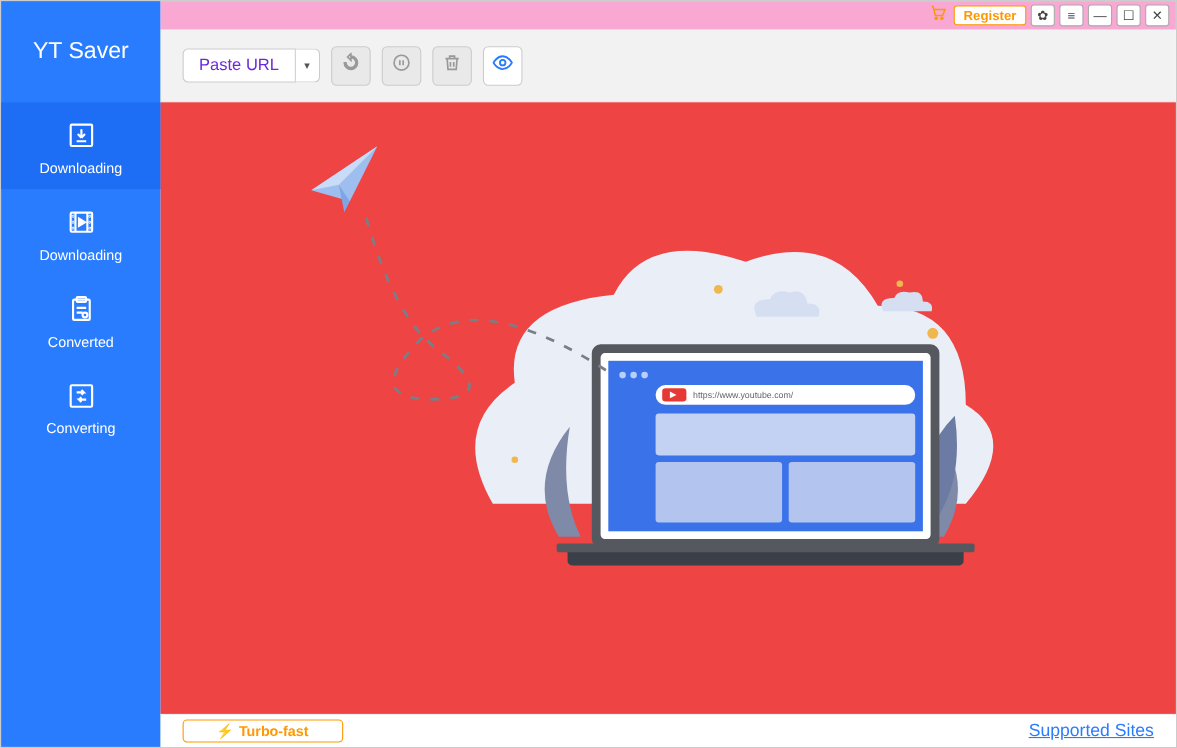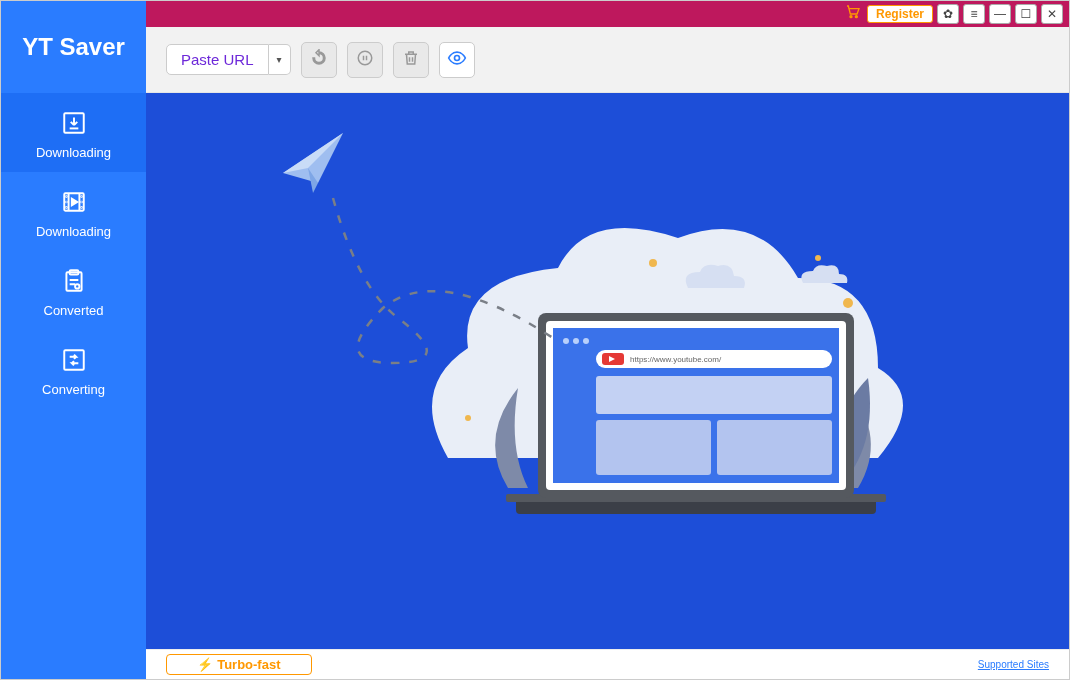--- a/index.html
+++ b/index.html
@@ -2,53 +2,53 @@
 <html><head>
 <meta charset="utf-8">
 <style>
 * { margin: 0; padding: 0; box-sizing: border-box; }
 body { font-family: "Segoe UI", Arial, sans-serif; width: 1070px; height: 680px; overflow: hidden; background: #fff; }
 
 .app { display: flex; width: 1070px; height: 680px; border: 1px solid #ccc; }
 
 
 .sidebar { width: 145px; background: #2a7cff; color: #fff; display: flex; flex-direction: column; }
-.logo { height: 92px; display: flex; align-items: center; justify-content: center; font-size: 24px; font-weight: 700; }
+.logo { height: 92px; display: flex; align-items: center; justify-content: center; font-size: 21px; font-weight: 400; }
 .nav { display: flex; flex-direction: column; }
 .nav-item { display: flex; flex-direction: column; align-items: center; justify-content: center; padding: 16px 0 12px; cursor: pointer; font-size: 13px; gap: 8px; }
 .nav-item.active { background: #1e6ef5; }
 .nav-icon { width: 28px; height: 28px; display: flex; align-items: center; justify-content: center; }
 
 
 .main { flex: 1; display: flex; flex-direction: column; position: relative; }
 
 
-.titlebar { height: 26px; background: #be185d; display: flex; justify-content: flex-end; align-items: center; gap: 4px; padding: 0 6px; }
+.titlebar { height: 26px; background: #f9a8d4; display: flex; justify-content: flex-end; align-items: center; gap: 4px; padding: 0 6px; }
 .cart-icon { color: #ff9800; }
 .register-btn { border: 1px solid #ff9800; color: #ff9800; background: #fff; font-size: 12px; font-weight: 600; padding: 1px 8px; border-radius: 3px; cursor: pointer; }
 .win-btn { width: 22px; height: 20px; border: 1px solid #aaa; background: #fff; border-radius: 3px; display: flex; align-items: center; justify-content: center; cursor: pointer; font-size: 12px; color: #444; }
 
 
 .toolbar { height: 66px; background: #f2f2f2; border-bottom: 1px solid #e6e6e6; display: flex; align-items: center; padding: 0 20px; gap: 10px; }
 .paste-group { display: flex; }
 .paste-btn { border: 1px solid #ccc; background: #fff; color: #6d28d9; font-size: 15px; padding: 6px 14px; border-radius: 5px 0 0 5px; cursor: pointer; }
 .paste-dd { border: 1px solid #ccc; border-left: none; background: #fff; color: #555; width: 22px; border-radius: 0 5px 5px 0; display: flex; align-items: center; justify-content: center; cursor: pointer; font-size: 10px; }
 .tool-btn { width: 36px; height: 36px; border: 1px solid #ccc; background: #e9e9e9; border-radius: 5px; display: flex; align-items: center; justify-content: center; color: #888; cursor: pointer; }
 .tool-btn.eye { background: #fff; color: #2a7cff; }
 .convert-block { margin-left: auto; display: flex; align-items: center; gap: 10px; font-size: 15px; color: #333; }
 .convert-link { color: #2a7cff; text-decoration: underline; cursor: pointer; font-weight: 500; }
 
 
-.canvas { flex: 1; background: #1d4ed8; position: relative; overflow: hidden; }
+.canvas { flex: 1; background: #ef4444; position: relative; overflow: hidden; }
 .illustration { position: absolute; left: 50%; top: 45%; transform: translate(-50%, -50%); }
 
 
 .bottombar { height: 30px; background: #fff; border-top: 1px solid #eee; display: flex; align-items: center; padding: 0 20px; }
 .turbo-btn { border: 1px solid #ff9800; color: #ff9800; background: #fff; font-size: 13px; font-weight: 600; padding: 2px 30px; border-radius: 4px; cursor: pointer; display: flex; align-items: center; gap: 4px; }
-.supported-link { margin-left: auto; color: #2a7cff; text-decoration: underline; cursor: pointer; font-size: 10px; }
+.supported-link { margin-left: auto; color: #2a7cff; text-decoration: underline; cursor: pointer; font-size: 16px; }
 </style>
 </head>
 <body>
 
 <div class="app">
 
   <div class="sidebar">
     <div class="logo">YT Saver</div>
     <div class="nav">
 

